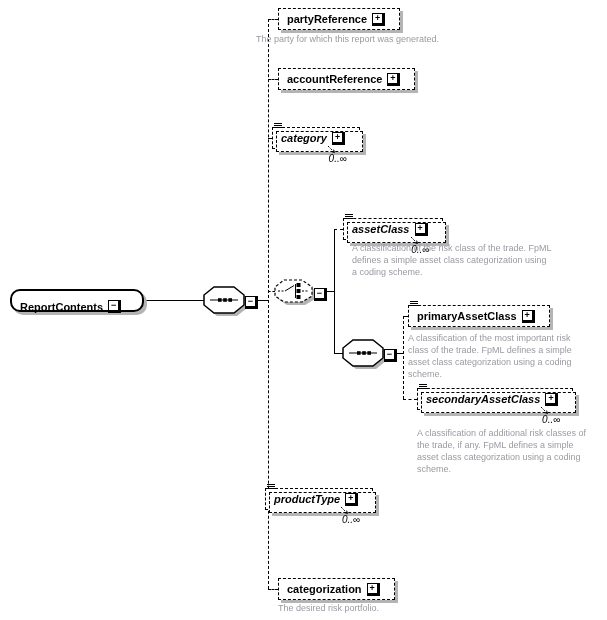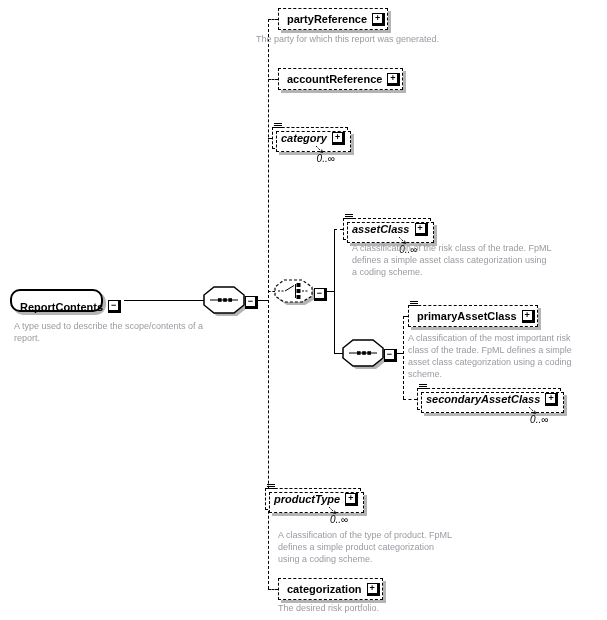--- a/index.html
+++ b/index.html
@@ -8,36 +8,36 @@
     background:#fff; font-family:"Liberation Sans", sans-serif;
   }
   
   .hl { position:absolute; height:0; border-top:1px solid #000; z-index:1; }
   .vl { position:absolute; width:0; border-left:1px solid #000; z-index:1; }
   .hl.dash { border-top-style:dashed; }
   .vl.dash { border-left-style:dashed; }
   
   .node {
     position:absolute; display:flex; align-items:center; gap:5px;
-    box-sizing:border-box; height:22px; padding:0 8px 0 8px;
+    box-sizing:border-box; height:22px; padding:0 20px 0 8px;
     background:#fff; border:1px solid #000; z-index:2;
     font-weight:bold; font-size:11px; white-space:nowrap; color:#000;
     box-shadow:3px 3px 0 #b4b4b4;
   }
   .node.optional { border-style:dashed; }
   .node.repeat { box-shadow:none;font-style:italic; }
   .node.repeat::before {
     content:""; position:absolute; z-index:-1;
     left:3px; top:3px; right:-4px; bottom:-4px;
     border:1px dashed #000; background:#fff;
     box-shadow:3px 3px 0 #b4b4b4;
   }
   .node.root {
     border-width:2px; border-style:solid; border-radius:10px;
-    height:23px; padding:12px 2px 0 8px; width:93px;
+    height:23px; padding:12px 2px 0 8px; width:134px;
   }
   .lbl { pointer-events:none; }
   
   .pm {
     flex:0 0 13px; width:13px; height:13px; box-sizing:border-box;
     display:flex; align-items:center; justify-content:center;
     background:#fff; border:1px solid #000;
     border-right-width:3px; border-bottom-width:3px;
     font-size:9px; font-weight:bold; line-height:1; margin-right:-6px;
   }
@@ -81,21 +81,20 @@
   <div class="hl" style="left:334px;top:353px;width:9px"></div>
   <div class="hl" style="left:391px;top:353px;width:12px"></div>
   <div class="vl dash" style="left:403px;top:316px;height:83px"></div>
   <div class="hl dash" style="left:403px;top:316px;width:5px"></div>
   <div class="hl dash" style="left:403px;top:399px;width:14px"></div>
 
   <div class="node root" style="left:10px;top:289px">
     <span class="lbl">ReportContents</span>
     <span class="pm">−</span>
   </div>
-  <div class="desc" style="left:14px;top:320px;width:190px">A type used to describe the scope/contents of a report.</div>
 
   <div class="comp" style="left:203px;top:286px">
     <svg class="hex" width="46" height="32" viewBox="0 0 46 32">
       <polygon points="14,4 34,4 44,12 44,22 34,30 14,30 4,22 4,12" fill="#b4b4b4"></polygon>
       <polygon points="11,1 31,1 41,9 41,19 31,27 11,27 1,19 1,9" fill="#fff" stroke="#000" stroke-width="1.5"></polygon>
       <line x1="7" y1="14" x2="35" y2="14" stroke="#000" stroke-width="1"></line>
       <rect x="15" y="12.2" width="3.6" height="3.6" fill="#000"></rect>
       <rect x="20.2" y="12.2" width="3.6" height="3.6" fill="#000"></rect>
       <rect x="25.4" y="12.2" width="3.6" height="3.6" fill="#000"></rect>
     </svg>
@@ -173,32 +172,32 @@
   <div class="node optional repeat" style="left:417px;top:388px">
     <span class="cmark"></span>
     <span class="lbl">secondaryAssetClass</span>
     <span class="pm">+</span>
     <svg class="oarrow" width="9" height="9" viewBox="0 0 9 9">
       <path d="M0,0 L6,6" stroke="#000" stroke-width="1" stroke-dasharray="2 1.5" fill="none"></path>
       <path d="M6.5,6.5 L3.6,5.6 M6.5,6.5 L5.6,3.6" stroke="#000" stroke-width="1" fill="none"></path>
     </svg>
     <span class="occurs">0..∞</span>
   </div>
+  <div class="desc" style="left:417px;top:427px;width:180px">A classification of additional risk classes of the trade, if any. FpML defines a simple asset class categorization using a coding scheme.</div>
 
   <div class="node optional repeat" style="left:265px;top:488px">
     <span class="cmark"></span>
     <span class="lbl">productType</span>
     <span class="pm">+</span>
     <svg class="oarrow" width="9" height="9" viewBox="0 0 9 9">
       <path d="M0,0 L6,6" stroke="#000" stroke-width="1" stroke-dasharray="2 1.5" fill="none"></path>
       <path d="M6.5,6.5 L3.6,5.6 M6.5,6.5 L5.6,3.6" stroke="#000" stroke-width="1" fill="none"></path>
     </svg>
     <span class="occurs">0..∞</span>
   </div>
-  <div class="desc" style="left:278px;top:529px;width:180px">A classification of the type of product. FpML defines a simple product categorization using a coding scheme.</div>
 
   <div class="node optional" style="left:278px;top:578px">
     <span class="lbl">categorization</span>
     <span class="pm">+</span>
   </div>
   <div class="desc" style="left:278px;top:602px;width:200px">The desired risk portfolio.</div>
 
 </div>
 
 </body></html>

